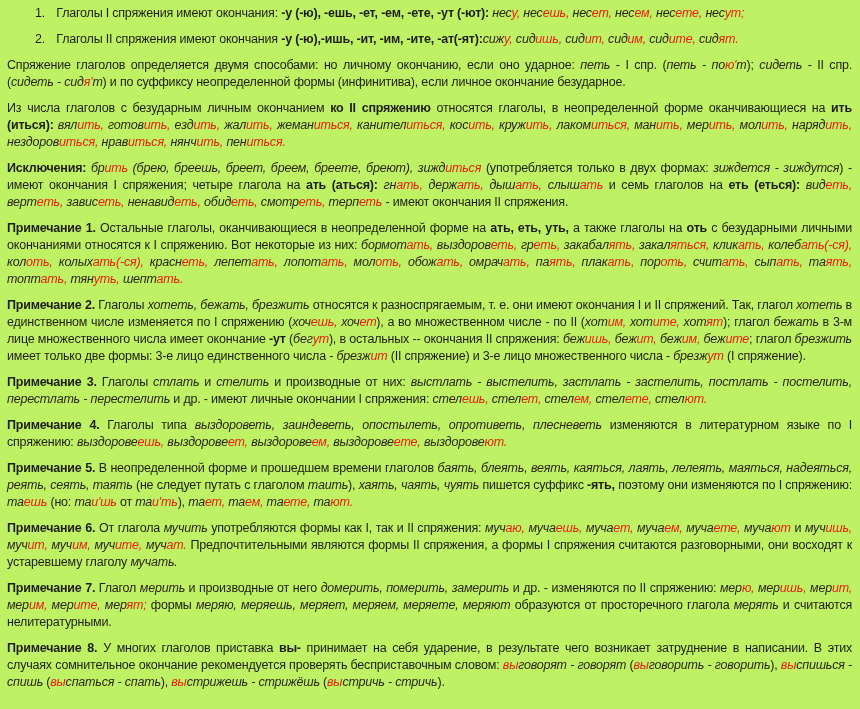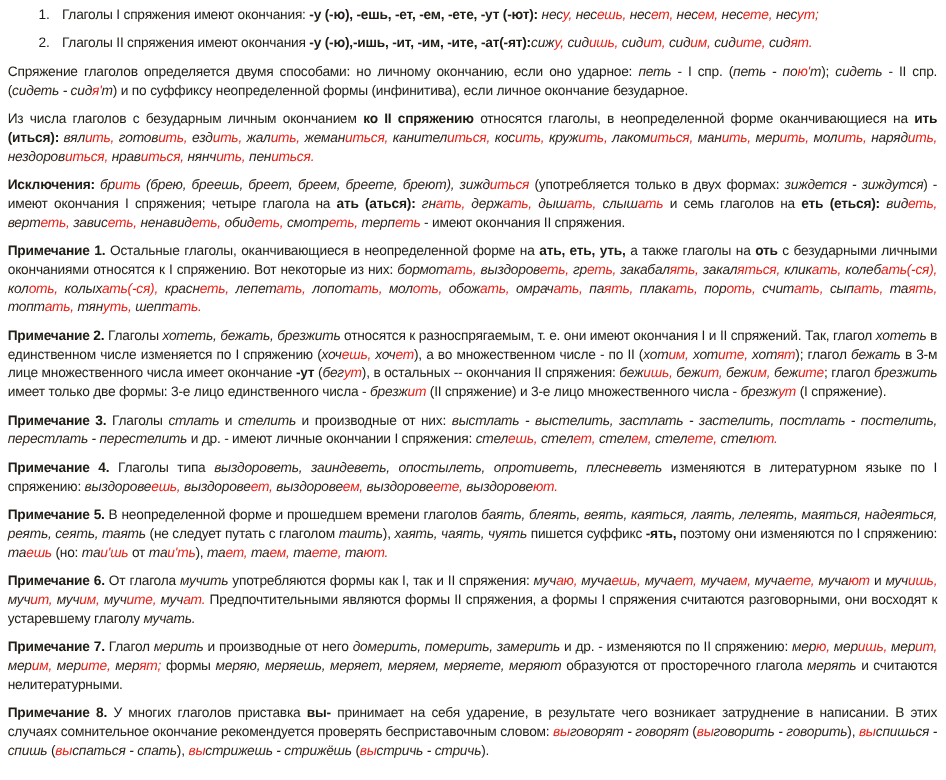--- a/index.html
+++ b/index.html
@@ -1,19 +1,19 @@
 <!DOCTYPE html>
 <html lang="ru"><head>
 <meta charset="utf-8">
 <style>
   html,body{margin:0;padding:0;}
   body{background:#f9f5e2;}
   .page{
     width:860px;height:709px;overflow:hidden;box-sizing:border-box;
-    background:#ffffff;
+    background:#bef264;
     padding:5px 8px 4px 7px;
     font-family:"Liberation Sans",sans-serif;
     font-size:12.5px;line-height:17px;letter-spacing:-0.2px;
     color:#201c16;
   }
   .para{margin:0 0 9px 0;text-align:justify;}
   .para:last-child{margin-bottom:0;}
   .list{padding-left:52px;text-indent:-24px;}
   .num{display:inline-block;width:18px;text-indent:0;}
   .s-n{color:#201c16;}

